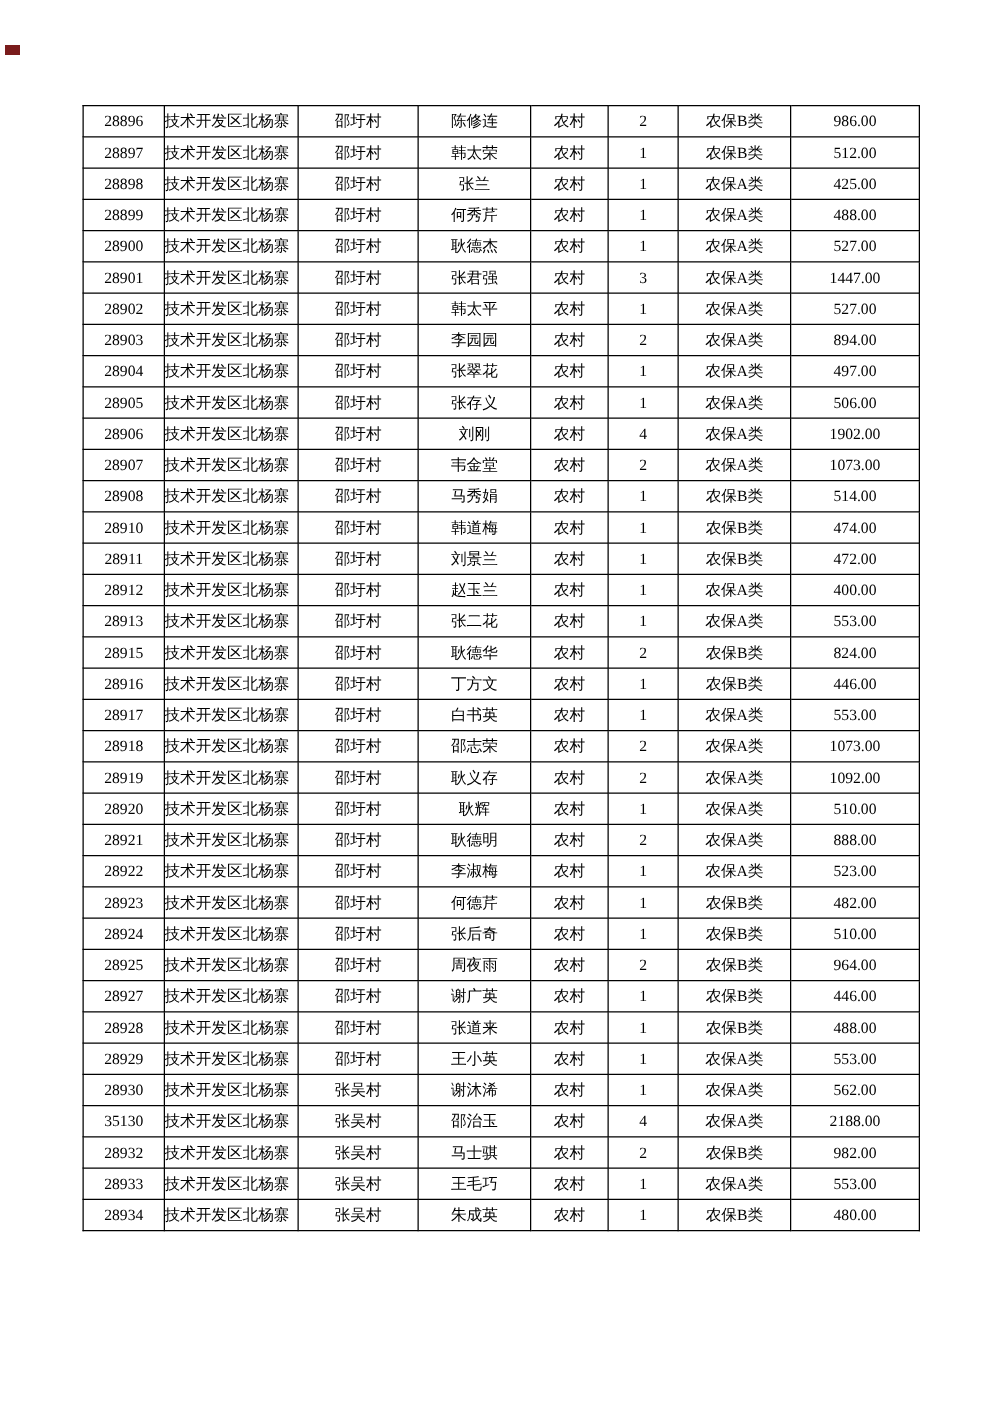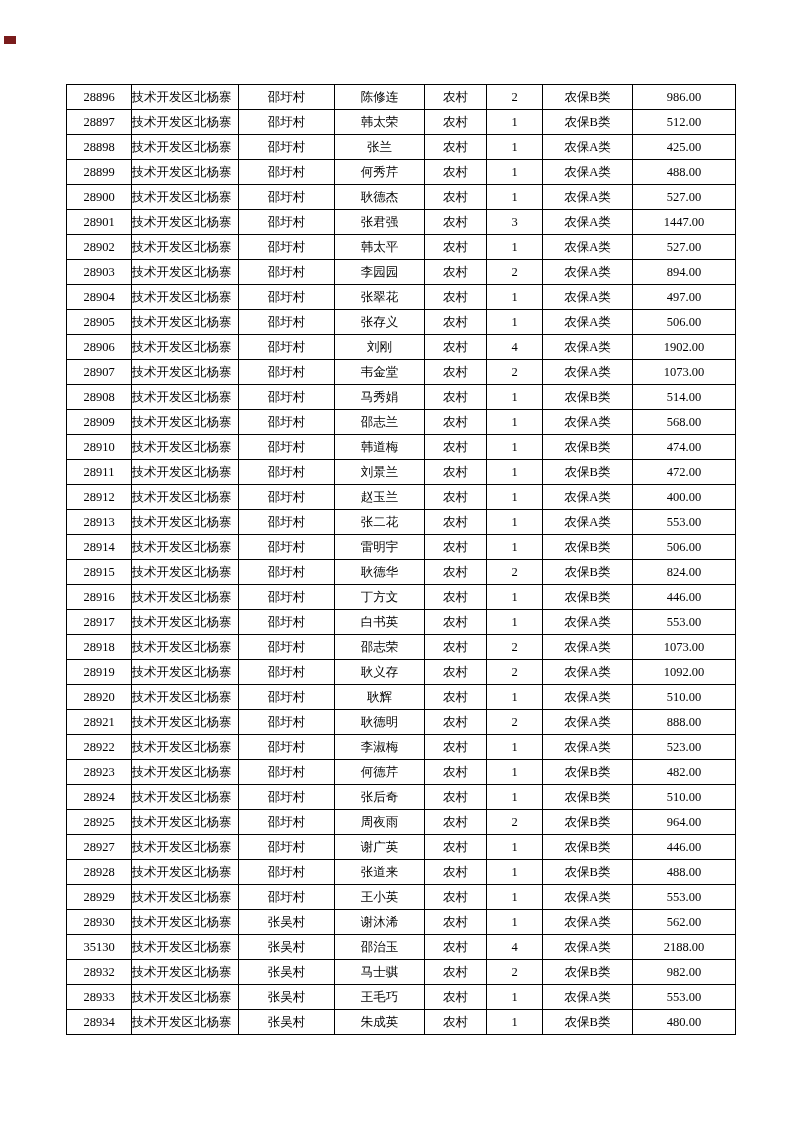--- a/index.html
+++ b/index.html
@@ -169,30 +169,20 @@
         <td class="col-id"><span>28908</span></td>
         <td class="col-district"><span>技术开发区北杨寨</span></td>
         <td class="col-village"><span>邵圩村</span></td>
         <td class="col-name"><span>马秀娟</span></td>
         <td class="col-type"><span>农村</span></td>
         <td class="col-count"><span>1</span></td>
         <td class="col-category"><span>农保B类</span></td>
         <td class="col-amount"><span>514.00</span></td>
       </tr>
       <tr>
-        <td class="col-id"><span>28909</span></td>
-        <td class="col-district"><span>技术开发区北杨寨</span></td>
-        <td class="col-village"><span>邵圩村</span></td>
-        <td class="col-name"><span>邵志兰</span></td>
-        <td class="col-type"><span>农村</span></td>
-        <td class="col-count"><span>1</span></td>
-        <td class="col-category"><span>农保A类</span></td>
-        <td class="col-amount"><span>568.00</span></td>
-      </tr>
-      <tr>
         <td class="col-id"><span>28910</span></td>
         <td class="col-district"><span>技术开发区北杨寨</span></td>
         <td class="col-village"><span>邵圩村</span></td>
         <td class="col-name"><span>韩道梅</span></td>
         <td class="col-type"><span>农村</span></td>
         <td class="col-count"><span>1</span></td>
         <td class="col-category"><span>农保B类</span></td>
         <td class="col-amount"><span>474.00</span></td>
       </tr>
       <tr>
@@ -217,30 +207,20 @@
       </tr>
       <tr>
         <td class="col-id"><span>28913</span></td>
         <td class="col-district"><span>技术开发区北杨寨</span></td>
         <td class="col-village"><span>邵圩村</span></td>
         <td class="col-name"><span>张二花</span></td>
         <td class="col-type"><span>农村</span></td>
         <td class="col-count"><span>1</span></td>
         <td class="col-category"><span>农保A类</span></td>
         <td class="col-amount"><span>553.00</span></td>
-      </tr>
-      <tr>
-        <td class="col-id"><span>28914</span></td>
-        <td class="col-district"><span>技术开发区北杨寨</span></td>
-        <td class="col-village"><span>邵圩村</span></td>
-        <td class="col-name"><span>雷明宇</span></td>
-        <td class="col-type"><span>农村</span></td>
-        <td class="col-count"><span>1</span></td>
-        <td class="col-category"><span>农保B类</span></td>
-        <td class="col-amount"><span>506.00</span></td>
       </tr>
       <tr>
         <td class="col-id"><span>28915</span></td>
         <td class="col-district"><span>技术开发区北杨寨</span></td>
         <td class="col-village"><span>邵圩村</span></td>
         <td class="col-name"><span>耿德华</span></td>
         <td class="col-type"><span>农村</span></td>
         <td class="col-count"><span>2</span></td>
         <td class="col-category"><span>农保B类</span></td>
         <td class="col-amount"><span>824.00</span></td>

